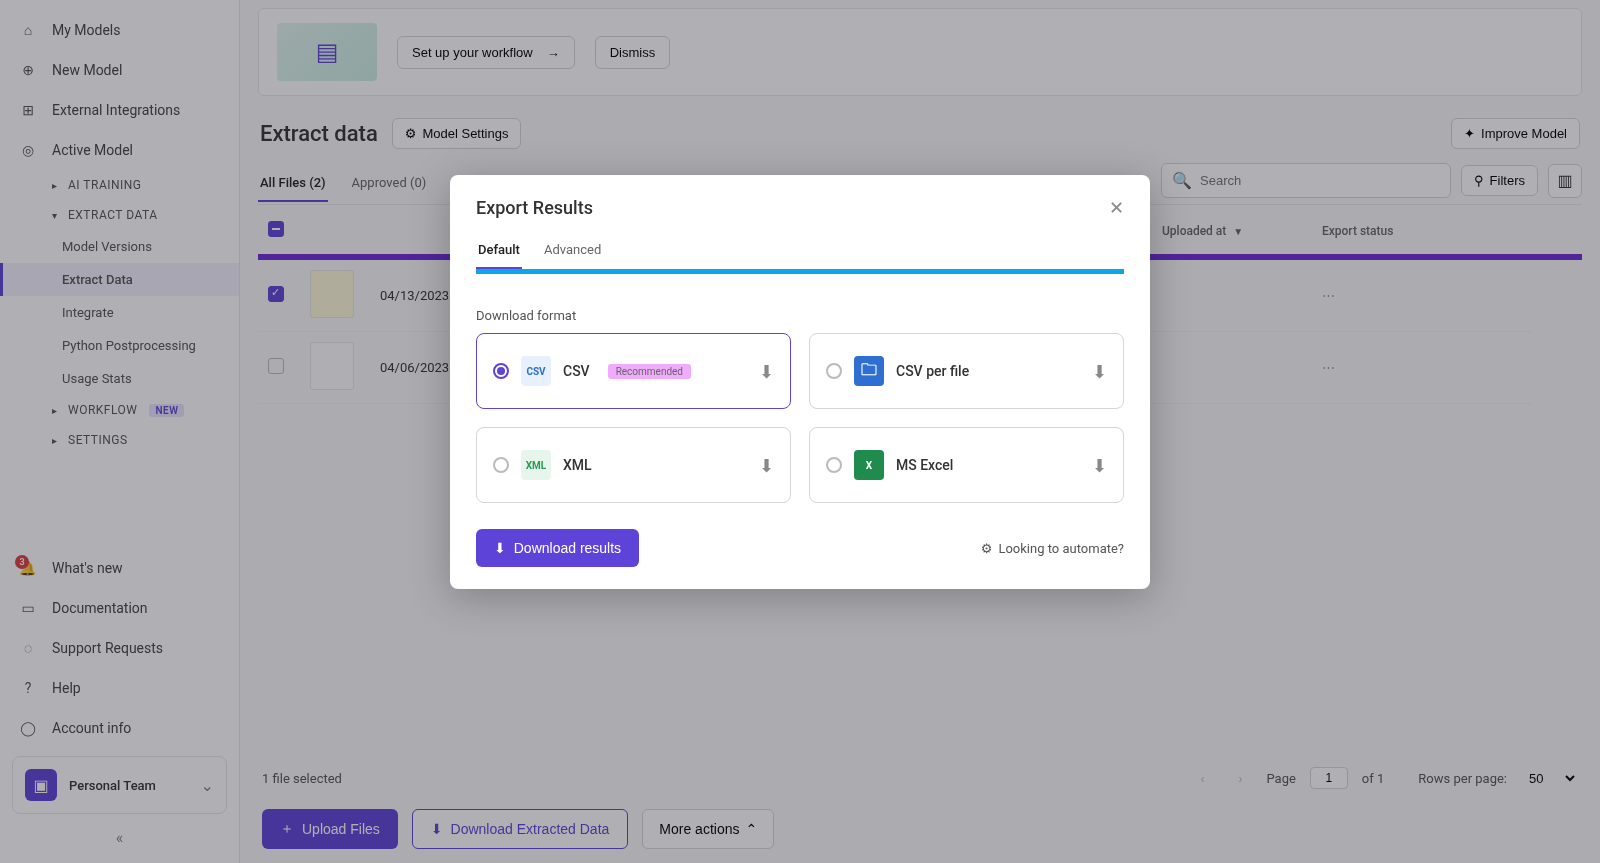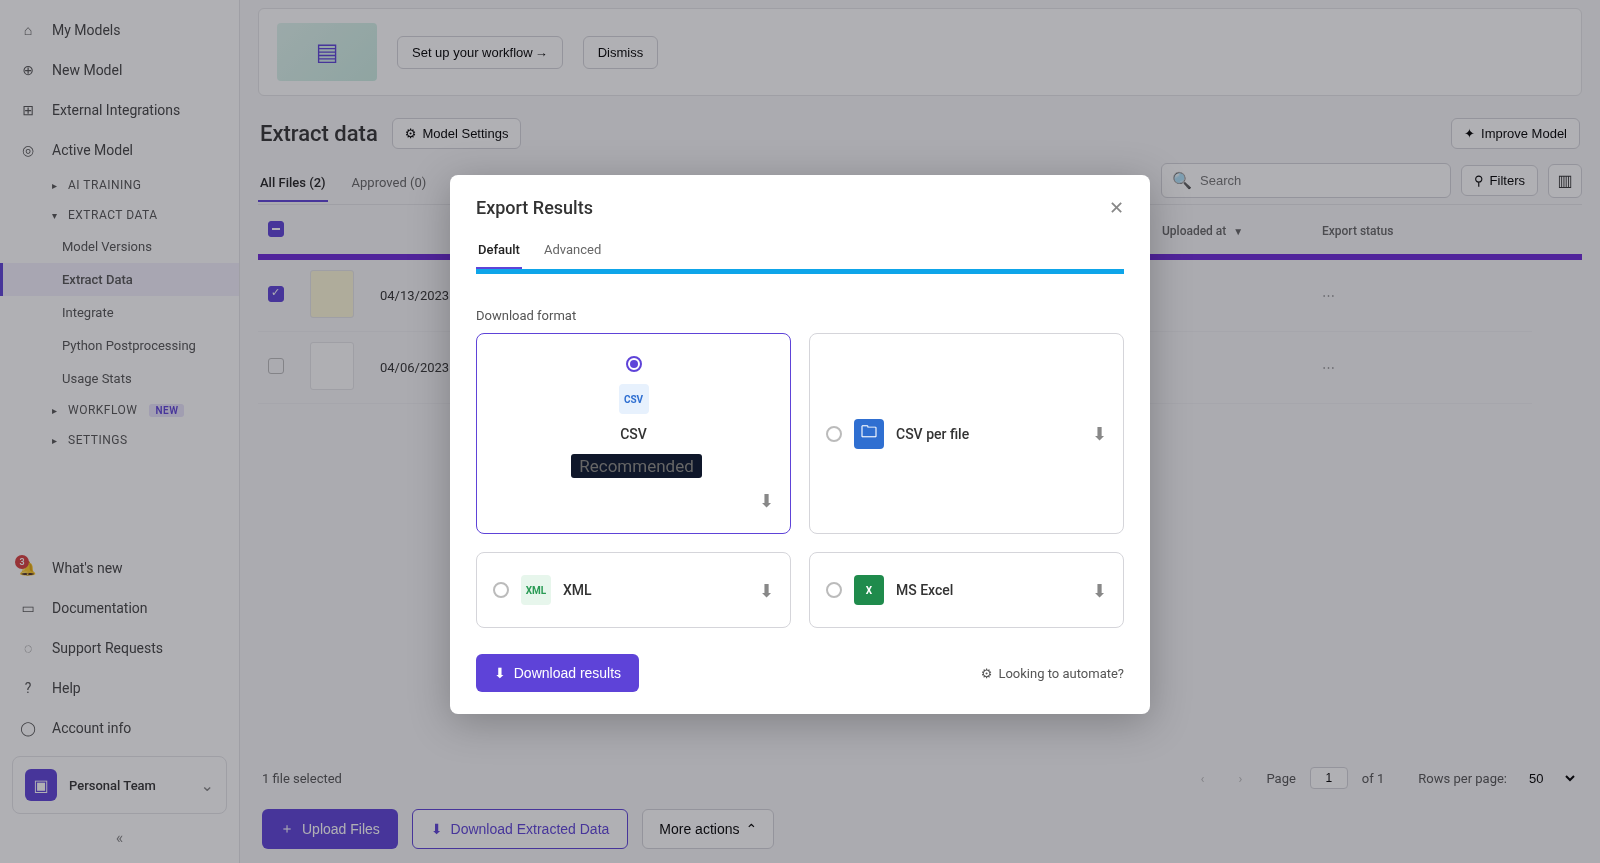--- a/index.html
+++ b/index.html
@@ -23,21 +23,21 @@
     .team-name { font-size: 13px; font-weight: 500; }
     .collapse-btn { display: flex; justify-content: center; padding: 6px; cursor: pointer; color: #888; }
     
     
     .main { flex: 1; display: flex; flex-direction: column; padding: 0 18px; overflow: hidden; }
     .banner { display: flex; align-items: center; background: #fff; border: 1px solid #e5e5e8; border-radius: 6px; padding: 14px 18px; margin-top: 8px; gap: 20px; }
     .banner-illust { width: 100px; height: 58px; background: linear-gradient(135deg,#e0f5ef,#cdeee3); border-radius: 4px; display:flex;align-items:center;justify-content:center;color:#5e43d8;font-size:24px; }
     .banner-text { flex: 1; }
     .banner-title { font-weight: 600; font-size: 14px; margin-bottom: 4px; }
     .banner-sub { font-size: 13px; color: #666; }
-    .banner-btn { background: #fff; border: 1px solid #d5d5da; padding: 8px 14px; border-radius: 6px; font-size: 13px; cursor: pointer; display: flex; align-items: center; gap: 2px; }
+    .banner-btn { background: #fff; border: 1px solid #d5d5da; padding: 8px 14px; border-radius: 6px; font-size: 13px; cursor: pointer; display: flex; align-items: center; gap: 14px; }
     .banner-dismiss { background: #fff; border: 1px solid #d5d5da; padding: 8px 14px; border-radius: 6px; font-size: 13px; cursor: pointer; }
     
     .page-header { display: flex; align-items: center; margin: 22px 2px 14px; gap: 14px; }
     .page-title { font-size: 22px; font-weight: 500; }
     .chip-btn { display: flex; align-items: center; gap: 6px; padding: 7px 12px; background: #fff; border: 1px solid #d5d5da; border-radius: 6px; font-size: 13px; cursor: pointer; }
     .page-header .right { margin-left: auto; }
     
     .tabs-row { display: flex; align-items: center; gap: 22px; border-bottom: 1px solid #e5e5e8; }
     .tab { padding: 10px 2px; font-size: 13px; color: #666; cursor: pointer; border-bottom: 2px solid transparent; }
     .tab.active { color: #222; border-bottom-color: #5e43d8; font-weight: 500; }
@@ -75,31 +75,31 @@
     .modal { width: 700px; background: #fff; border-radius: 8px; box-shadow: 0 8px 40px rgba(0,0,0,0.25); padding: 22px 26px; }
     .modal-head { display: flex; align-items: flex-start; }
     .modal-title { font-size: 18px; font-weight: 500; }
     .modal-close { margin-left: auto; color: #888; cursor: pointer; font-size: 18px; }
     .modal-tabs { display: flex; gap: 20px; border-bottom: 5px solid #0ea5e9; margin-top: 14px; }
     .mtab { padding: 10px 2px; font-size: 13px; color: #666; cursor: pointer; border-bottom: 2px solid transparent; }
     .mtab.active { color: #222; font-weight: 500; border-bottom-color: #5e43d8; }
     .dl-label { font-size: 13px; color: #555; margin: 34px 0 10px; }
     .opt-grid { display: grid; grid-template-columns: 1fr 1fr; gap: 18px; }
     .opt-card { border: 1px solid #d5d5da; border-radius: 8px; padding: 22px 16px; display: flex; align-items: center; gap: 12px; cursor: pointer; }
-    .opt-card.selected { border-color: #5e43d8; flex-direction: column; }
+    .opt-card.selected { border-color: #5e43d8; }
     .radio { width: 16px; height: 16px; border: 2px solid #bbb; border-radius: 50%; display: inline-block; position: relative; flex-shrink: 0; }
     .radio.on { border-color: #5e43d8; }
     .radio.on::after { content: ""; position: absolute; top: 2px; left: 2px; width: 8px; height: 8px; background: #5e43d8; border-radius: 50%; }
     .fmt-icon { width: 30px; height: 30px; display: flex; align-items: center; justify-content: center; border-radius: 4px; font-size: 10px; font-weight: 700; flex-shrink: 0; }
     .i-csv { background: #e7f1fd; color: #2f6fd1; }
     .i-folder { background: #2f6fd1; color: #fff; font-size: 16px; }
     .i-xml { background: #e7f6ec; color: #2a9b55; }
     .i-xls { background: #1f8b4c; color: #fff; }
     .opt-name { font-size: 14px; font-weight: 500; }
-    .opt-reco { font-size: 17px; background: #0f172a; color: #666; padding: 2px 8px; border-radius: 3px; margin-left: 6px; }
+    .opt-reco { font-size: 10px; background: #f0abfc; color: #666; padding: 2px 8px; border-radius: 3px; margin-left: 6px; }
     .opt-dl { margin-left: auto; color: #888; font-size: 18px; }
     .modal-foot { display: flex; align-items: center; margin-top: 26px; }
     .auto-link { margin-left: auto; font-size: 13px; color: #555; display: flex; align-items: center; gap: 6px; cursor: pointer; }
   </style>
 </head>
 <body>
 
 <div class="app">
 
   <aside class="sidebar">

